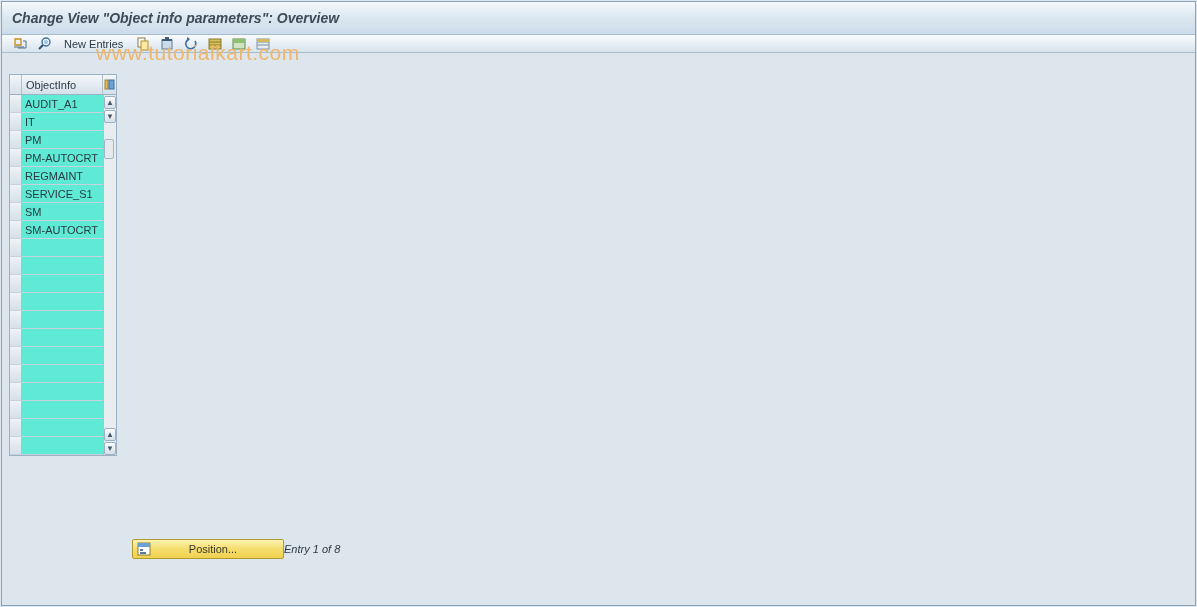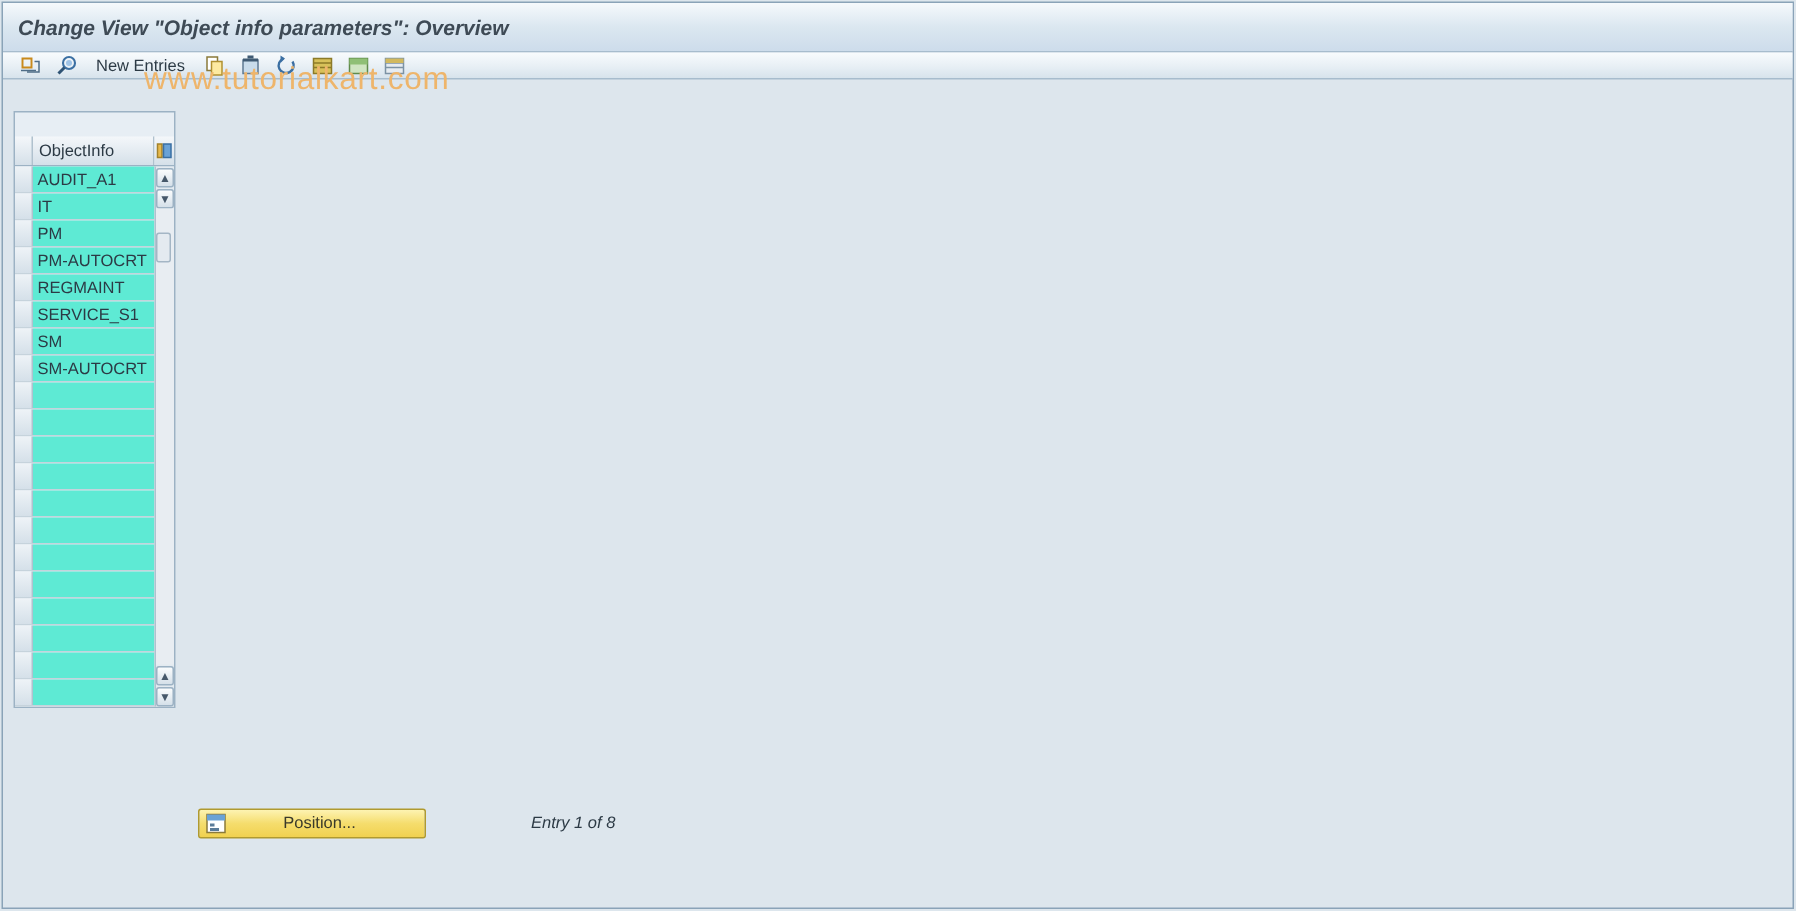--- a/index.html
+++ b/index.html
@@ -83,21 +83,20 @@
     position: absolute;
     top: 10px; left: 7px;
     width: 108px;
     border: 1px solid #9cb2c4;
     background: #e7eef4;
   }
   .table-header {
     display:flex;
     height: 20px;
     border-bottom: 1px solid #9cb2c4;
-    margin-top: 16px;
   }
   .th-sel {
     width: 12px;
     background: linear-gradient(to bottom,#f4f7fa,#d5e0e9);
     border-right: 1px solid #b0c1ce;
   }
   .th-col {
     flex: 1;
     background: linear-gradient(to bottom,#f4f7fa,#d5e0e9);
     border-right: 1px solid #b0c1ce;
@@ -170,21 +169,20 @@
     border-radius:2px;
   }
 
   
   .bottombar {
     position:absolute;
     left: 130px;
     top: 475px;
     display:flex;
     align-items:center;
-    gap: 70px;
   }
   .position-btn {
     width: 152px;
     height: 20px;
     background: linear-gradient(to bottom,#fdf3b2 0%,#f5dd6d 50%,#f1d14f 100%);
     border: 1px solid #b09a2f;
     border-radius: 2px;
     display:flex;
     align-items:center;
     font-size: 11px;

